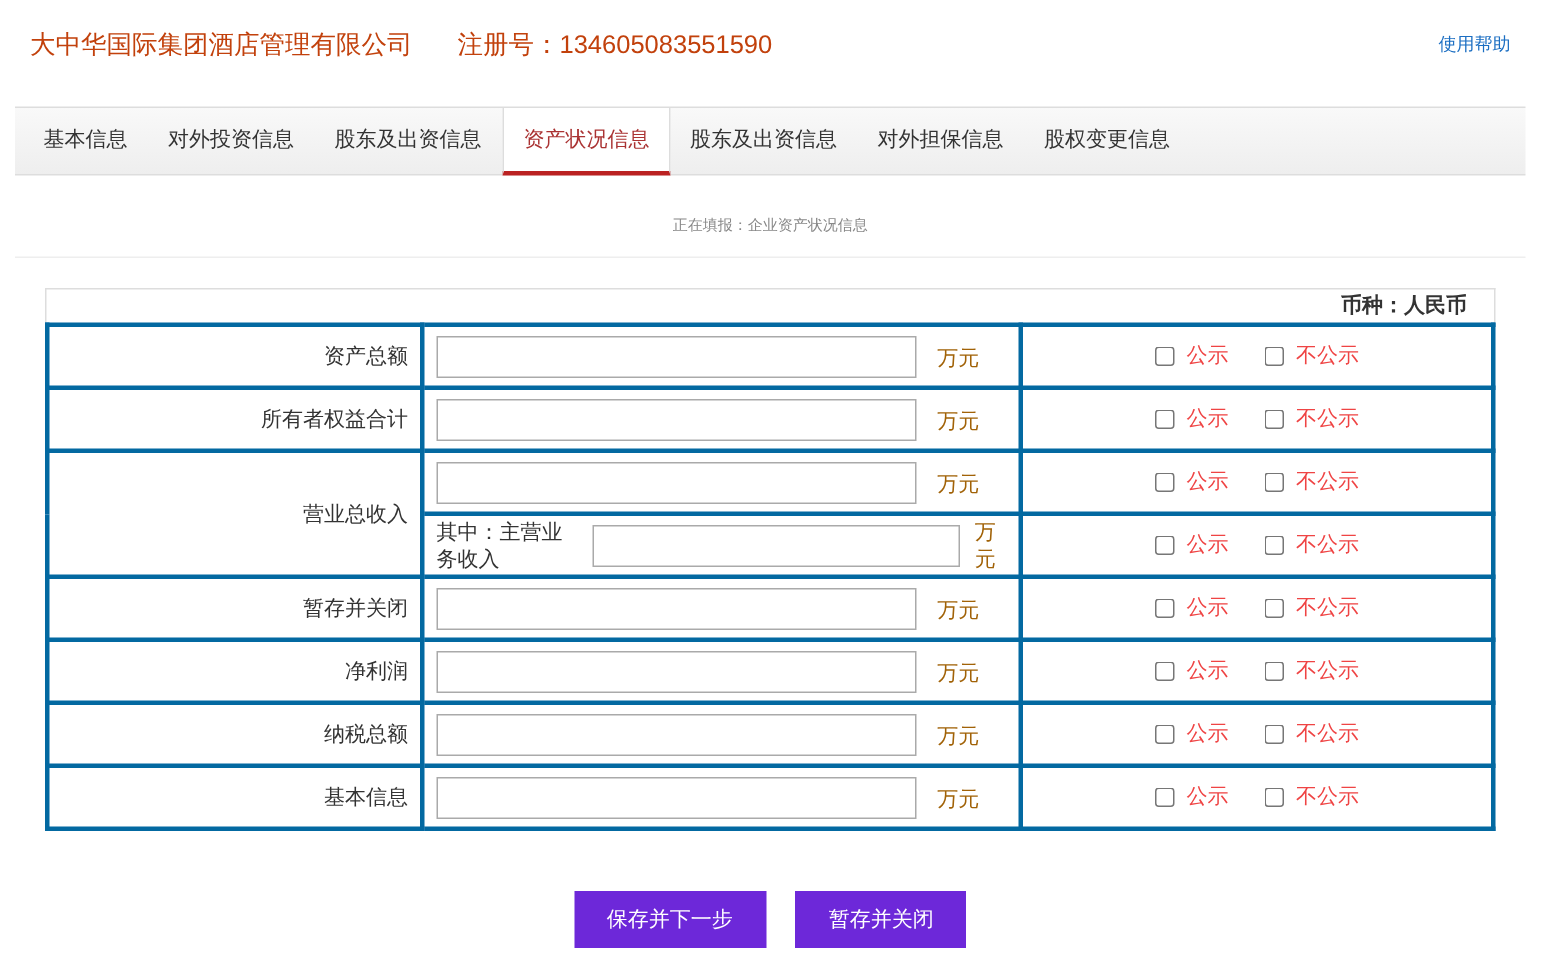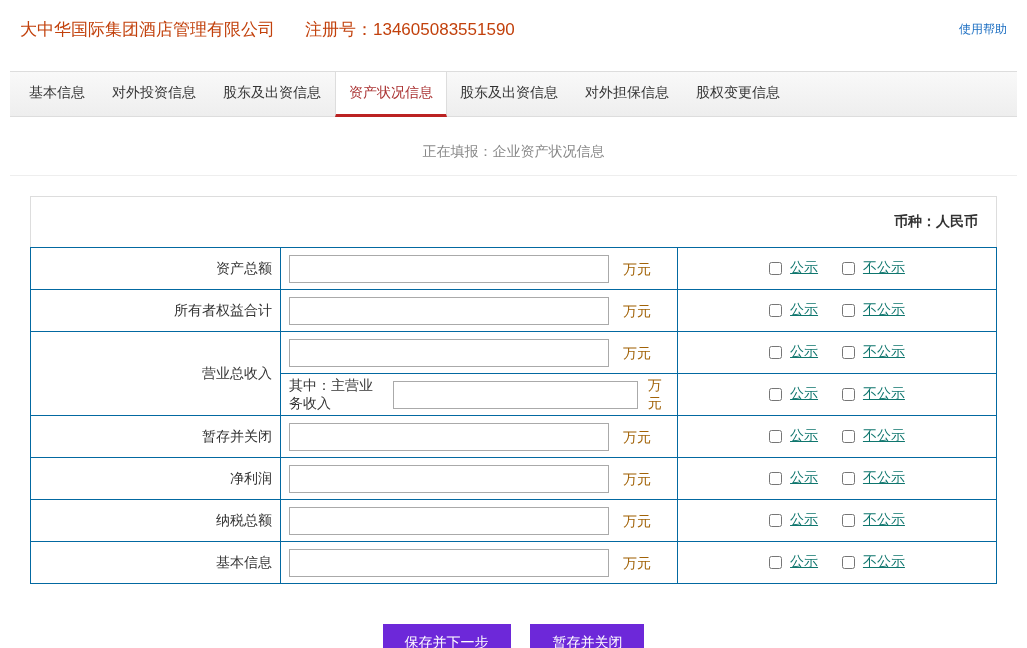--- a/index.html
+++ b/index.html
@@ -47,41 +47,41 @@
       color: #a33;
       border-left: 1px solid #ddd;
       border-right: 1px solid #ddd;
       border-bottom: 3px solid #b22;
       margin-bottom: -1px;
     }
     .subtitle {
       text-align: center;
       padding: 14px 0;
       color: #888;
-      font-size: 14px;
+      font-size: 10px;
       border-bottom: 1px solid #eee;
       margin: 0 10px;
     }
     .content {
       padding: 20px 30px;
     }
     .currency-row {
       text-align: right;
-      padding: 16px 18px;
+      padding: 2px 18px;
       font-weight: bold;
       font-size: 14px;
       border: 1px solid #ddd;
       border-bottom: none;
     }
     table.form-table {
       width: 100%;
       border-collapse: collapse;
     }
     table.form-table td {
-      border: 1px solid #0369a1;
+      border: 3px solid #0369a1;
       padding: 0 8px;
       vertical-align: middle;
       height: 42px;
     }
     td.label-cell {
       width: 250px;
       text-align: right;
       padding-right: 12px;
       color: #333;
     }
@@ -121,22 +121,21 @@
       display: inline-flex;
       align-items: center;
       gap: 8px;
       margin: 0 10px;
     }
     .pub-group input[type="checkbox"] {
       width: 13px;
       height: 13px;
     }
     .pub-group span {
-      color: #0f766e;
-      text-decoration: underline;
+      color: #ef4444;
     }
     .btn-row {
       text-align: center;
       padding: 40px 0 20px;
     }
     .btn {
       display: inline-block;
       padding: 10px 22px;
       background: #6d28d9;
       color: #fff;

